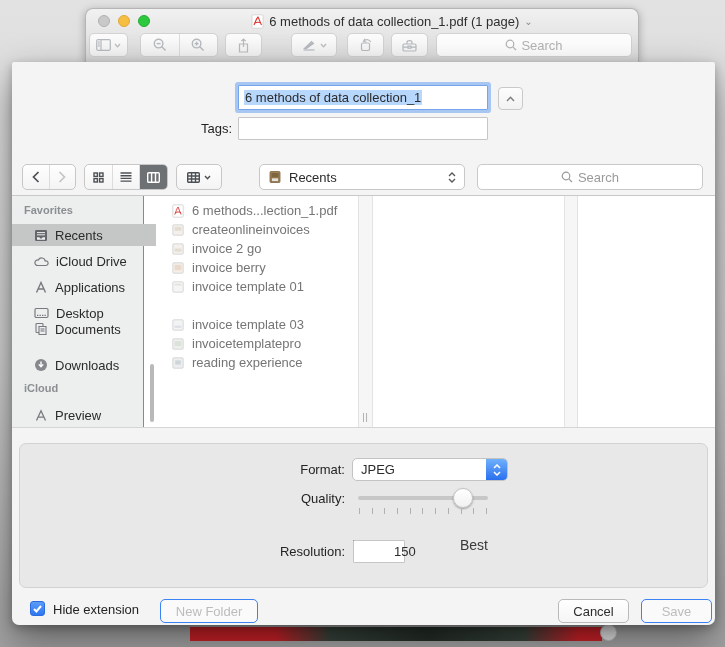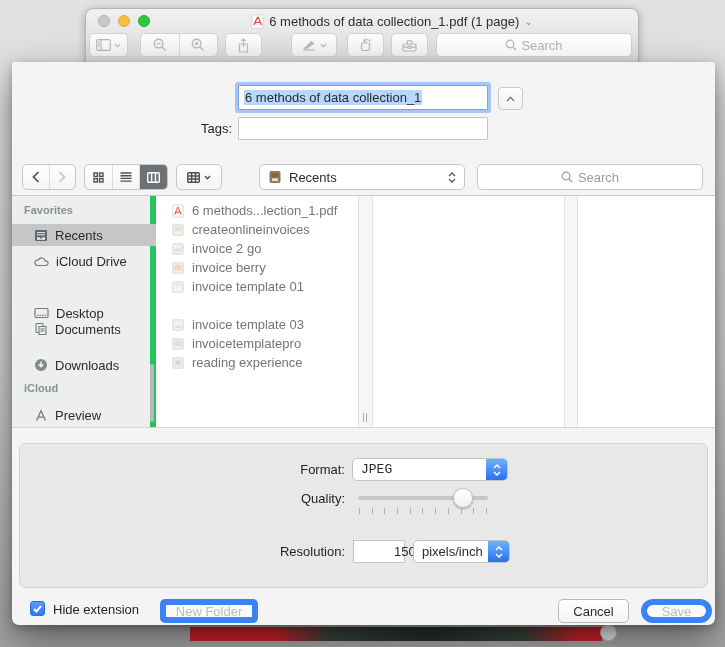--- a/index.html
+++ b/index.html
@@ -65,22 +65,22 @@
   .loc-popup { position:absolute; left:247px; top:4px; width:206px; height:26px; background:#fff;
                border:1px solid #c7c7c7; border-radius:5px; display:flex; align-items:center; padding:0 8px; gap:7px; }
   .loc-chevs { margin-left:auto; display:flex; flex-direction:column; gap:1px; }
   .nav-search { position:absolute; left:465px; top:4px; width:226px; height:26px; background:#fff;
                 border:1px solid #c9c9c9; border-radius:5px; display:flex; align-items:center;
                 justify-content:center; gap:5px; color:#9b9b9b; }
 
   
   .browser { position:absolute; left:0; top:134px; width:703px; height:232px; background:#fff;
              border-bottom:1px solid #d5d5d5; overflow:hidden; }
-  .sidebar { position:absolute; left:0; top:0; width:144px; height:232px; background:#edefef;
-             border-right:6px solid #22c55e; }
+  .sidebar { position:absolute; left:0; top:0; width:132px; height:232px; background:#edefef;
+             border-right:1px solid #22c55e; }
   .sb-header { position:absolute; left:12px; font-size:11px; font-weight:700; color:#8b8f92; }
   .sb-item { position:absolute; left:0; width:144px; height:22px; display:flex; align-items:center;
              gap:7px; padding-left:22px; font-size:13px; color:#2a2a2a; }
   .sb-item svg { flex:0 0 auto; }
   .sb-item.selected { background:#c5c7c7; }
   .sb-scroll { position:absolute; left:138px; top:168px; width:4px; height:58px; border-radius:2px; background:#b9b9b9; }
 
   .files-col { position:absolute; left:145px; top:0; width:201px; height:232px; }
   .file-row { position:absolute; left:0; width:201px; height:19px; display:flex; align-items:center;
               gap:8px; padding-left:15px; color:#757575; font-size:13px; white-space:nowrap; }
@@ -110,21 +110,21 @@
 
   
   .checkbox { position:absolute; left:18px; top:539px; width:15px; height:15px; border-radius:3px;
               background:linear-gradient(#5a9cf8,#2e77f2); border:1px solid #2a6ce0;
               display:flex; align-items:center; justify-content:center; }
   .checkbox svg { stroke:#fff; fill:none; stroke-width:2; }
   .cb-label { position:absolute; left:41px; top:540px; color:#242424; }
   .btn { position:absolute; height:24px; border-radius:5px; display:flex; align-items:center;
          justify-content:center; font-size:13px; background:linear-gradient(#ffffff,#f5f5f5); }
   .btn.enabled { border:1px solid #b9b9b9; color:#2c2c2c; }
-  .btn.disabled { border:6px solid #3b82f6; color:#bcbcbc; background:#fafafa; }
+  .btn.disabled { border:1px solid #3b82f6; color:#bcbcbc; background:#fafafa; }
 </style>
 </head>
 <body>
 
 <div class="screen">
 
   <div class="doc-strip">
     <div class="blob"></div>
   </div>
   <div class="doc-knob"></div>
@@ -323,20 +323,26 @@
           <span>Recents</span>
         </div>
 
         <div class="sb-item" style="top:54px;">
           <svg width="15" height="11" viewBox="0 0 15 11" style="stroke:#777b7f;fill:none;stroke-width:1.2;">
             <path d="M4 9.5 a2.8 2.8 0 1 1 .4-5.5 a3.6 3.6 0 0 1 6.8 1 a2.3 2.3 0 1 1 .3 4.5 z"></path>
           </svg>
           <span>iCloud Drive</span>
         </div>
 
+        <div class="sb-item" style="top:80px;">
+          <svg width="14" height="13" viewBox="0 0 14 13" style="stroke:#777b7f;fill:none;stroke-width:1.4;">
+            <path d="M2.5 11.5 L7 1.5 L11.5 11.5 M4.2 8 h5.6"></path>
+          </svg>
+          <span>Applications</span>
+        </div>
 
         <div class="sb-item" style="top:106px;">
           <svg width="15" height="12" viewBox="0 0 15 12" style="stroke:#777b7f;fill:none;stroke-width:1.2;">
             <rect x="1" y="1.5" width="13" height="9" rx="1.2"></rect>
               <line x1="3" y1="8.3" x2="12" y2="8.3" stroke-dasharray="1.4 1.1"></line>
           </svg>
           <span>Desktop</span>
         </div>
 
         <div class="sb-item" style="top:122px;">
@@ -432,21 +438,21 @@
         <span class="col-handle">||</span>
       </div>
       <div class="empty-col" style="left:361px; width:191px;"></div>
       <div class="col-div" style="left:552px; width:14px;"></div>
       <div class="empty-col" style="left:566px; width:137px;"></div>
     </div>
 
     <div class="opt-panel"></div>
 
     <div class="fld-label" style="left:140px; top:400px; width:193px;">Format:</div>
-    <div class="popup" style="left:340px; top:396px; width:156px; height:23px;font-family:Liberation Mono, monospace;">
+    <div class="popup" style="left:340px; top:396px; width:156px; height:23px;">
       <span>JPEG</span>
       <span class="cap">
         <svg width="8" height="5" viewBox="0 0 8 5" style="stroke:#fff;fill:none;stroke-width:1.5;">
             <polyline points="1,4 4,1 7,4"></polyline>
           </svg>
         <svg width="8" height="5" viewBox="0 0 8 5" style="stroke:#fff;fill:none;stroke-width:1.5;">
             <polyline points="1,1 4,4 7,1"></polyline>
           </svg>
       </span>
     </div>
@@ -469,35 +475,24 @@
         <i></i>
         <i></i>
     </div>
     <div class="minmax" style="left:340px; top:457px;">Least</div>
     <div class="minmax" style="left:416px; top:457px; width:60px; text-align:right;">Best</div>
 
     <div class="fld-label" style="left:140px; top:482px; width:193px;">Resolution:</div>
     <div class="text-field" style="left:341px; top:478px; width:52px; height:23px;padding-left:40px;">
       <span>150</span>
     </div>
-    <div class="popup" style="left:401px; top:478px; width:97px; height:23px;">
-      <span>pixels/inch</span>
-      <span class="cap">
-        <svg width="8" height="5" viewBox="0 0 8 5" style="stroke:#fff;fill:none;stroke-width:1.5;">
-            <polyline points="1,4 4,1 7,4"></polyline>
-          </svg>
-        <svg width="8" height="5" viewBox="0 0 8 5" style="stroke:#fff;fill:none;stroke-width:1.5;">
-            <polyline points="1,1 4,4 7,1"></polyline>
-          </svg>
-      </span>
-    </div>
 
     <div class="checkbox">
       <svg width="9" height="8" viewBox="0 0 9 8">
           <polyline points="1,4 3.4,6.5 8,1"></polyline>
         </svg>
     </div>
     <div class="cb-label">Hide extension</div>
     <div class="btn disabled" style="left:148px; top:537px; width:98px;">New Folder</div>
     <div class="btn enabled" style="left:546px; top:537px; width:71px;">Cancel</div>
-    <div class="btn disabled" style="left:629px; top:537px; width:71px;border-radius:12px;">Save</div>
+    <div class="btn disabled" style="left:629px; top:537px; width:71px;">Save</div>
   </div>
 </div>
 
 </body></html>

